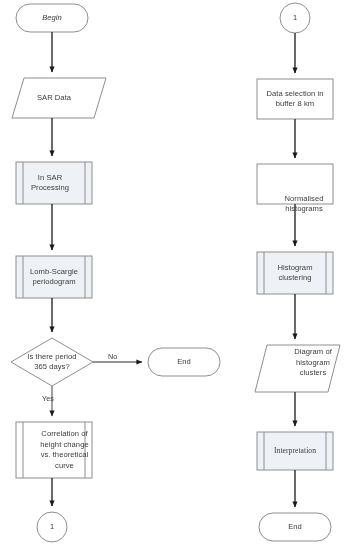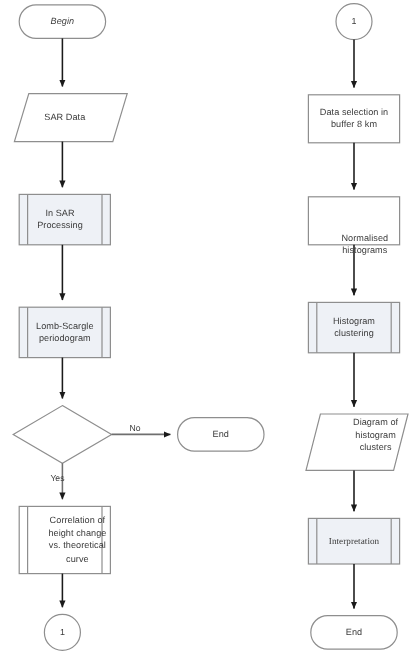--- a/index.html
+++ b/index.html
@@ -130,20 +130,22 @@
   <div class="node-label" style="left:16px; top:4px; width:72px; height:28px;font-style:italic;">Begin</div>
 
   <div class="node-label" style="left:16px; top:78px; width:76px; height:40px;">SAR Data</div>
 
   <div class="node-label" style="left:23px; top:162px; width:54px; height:42px;">In SAR
 Processing</div>
 
   <div class="node-label" style="left:23px; top:256px; width:62px; height:42px;">Lomb-Scargle
 periodogram</div>
 
+  <div class="node-label" style="left:10px; top:347px; width:84px; height:30px;">Is there period
+365 days?</div>
 
   <div class="node-label" style="left:148px; top:348px; width:72px; height:28px;">End</div>
 
   <div class="node-label" style="left:23px; top:422px; width:83px; height:56px;">Correlation of
 height change
 vs. theoretical
 curve</div>
 
   <div class="node-label conn-label" style="left:37px; top:512px; width:30px; height:30px;">1</div>
 

